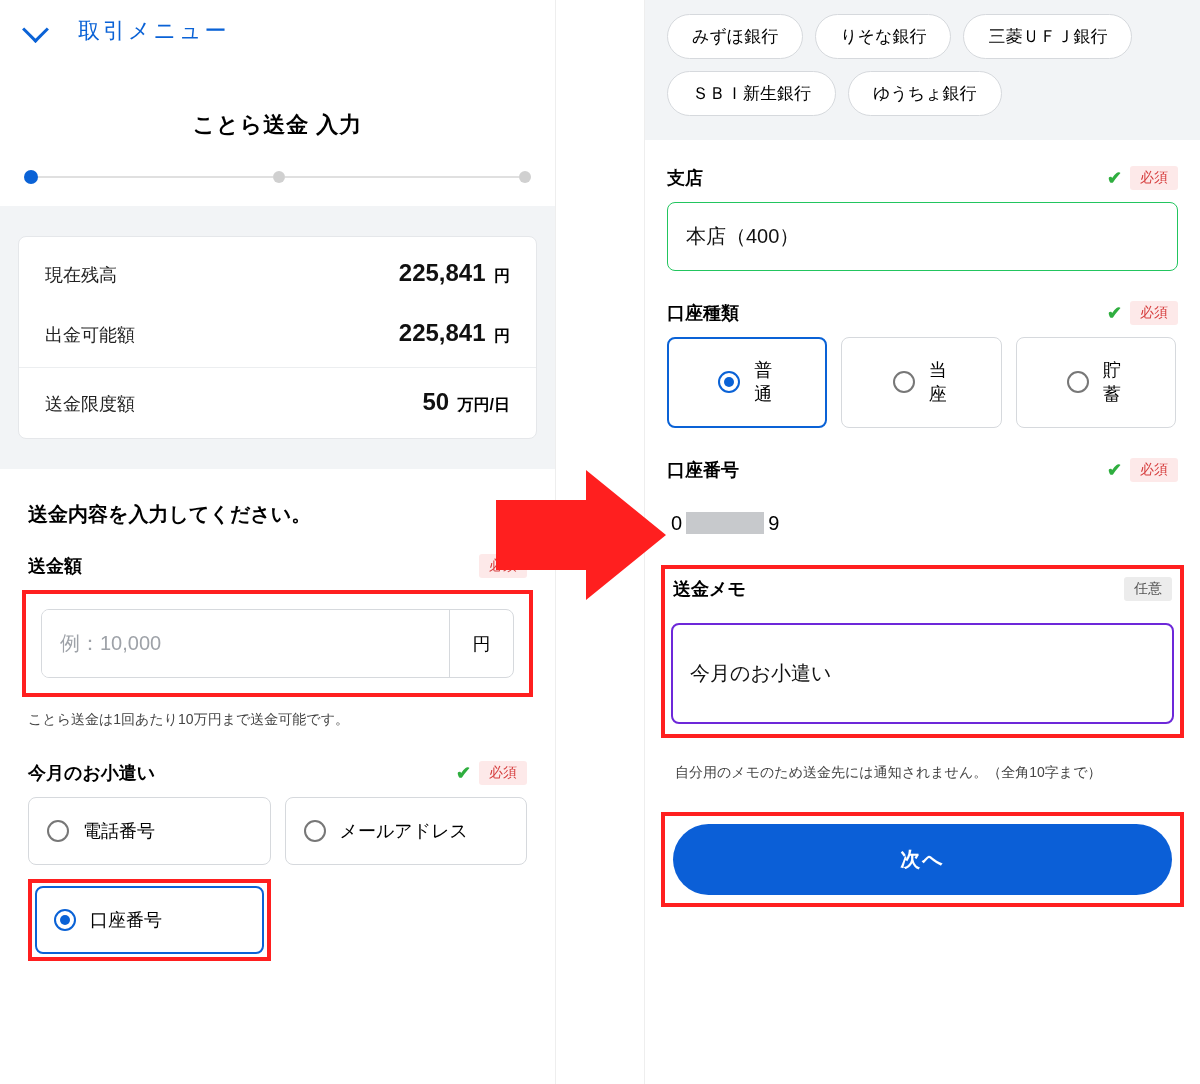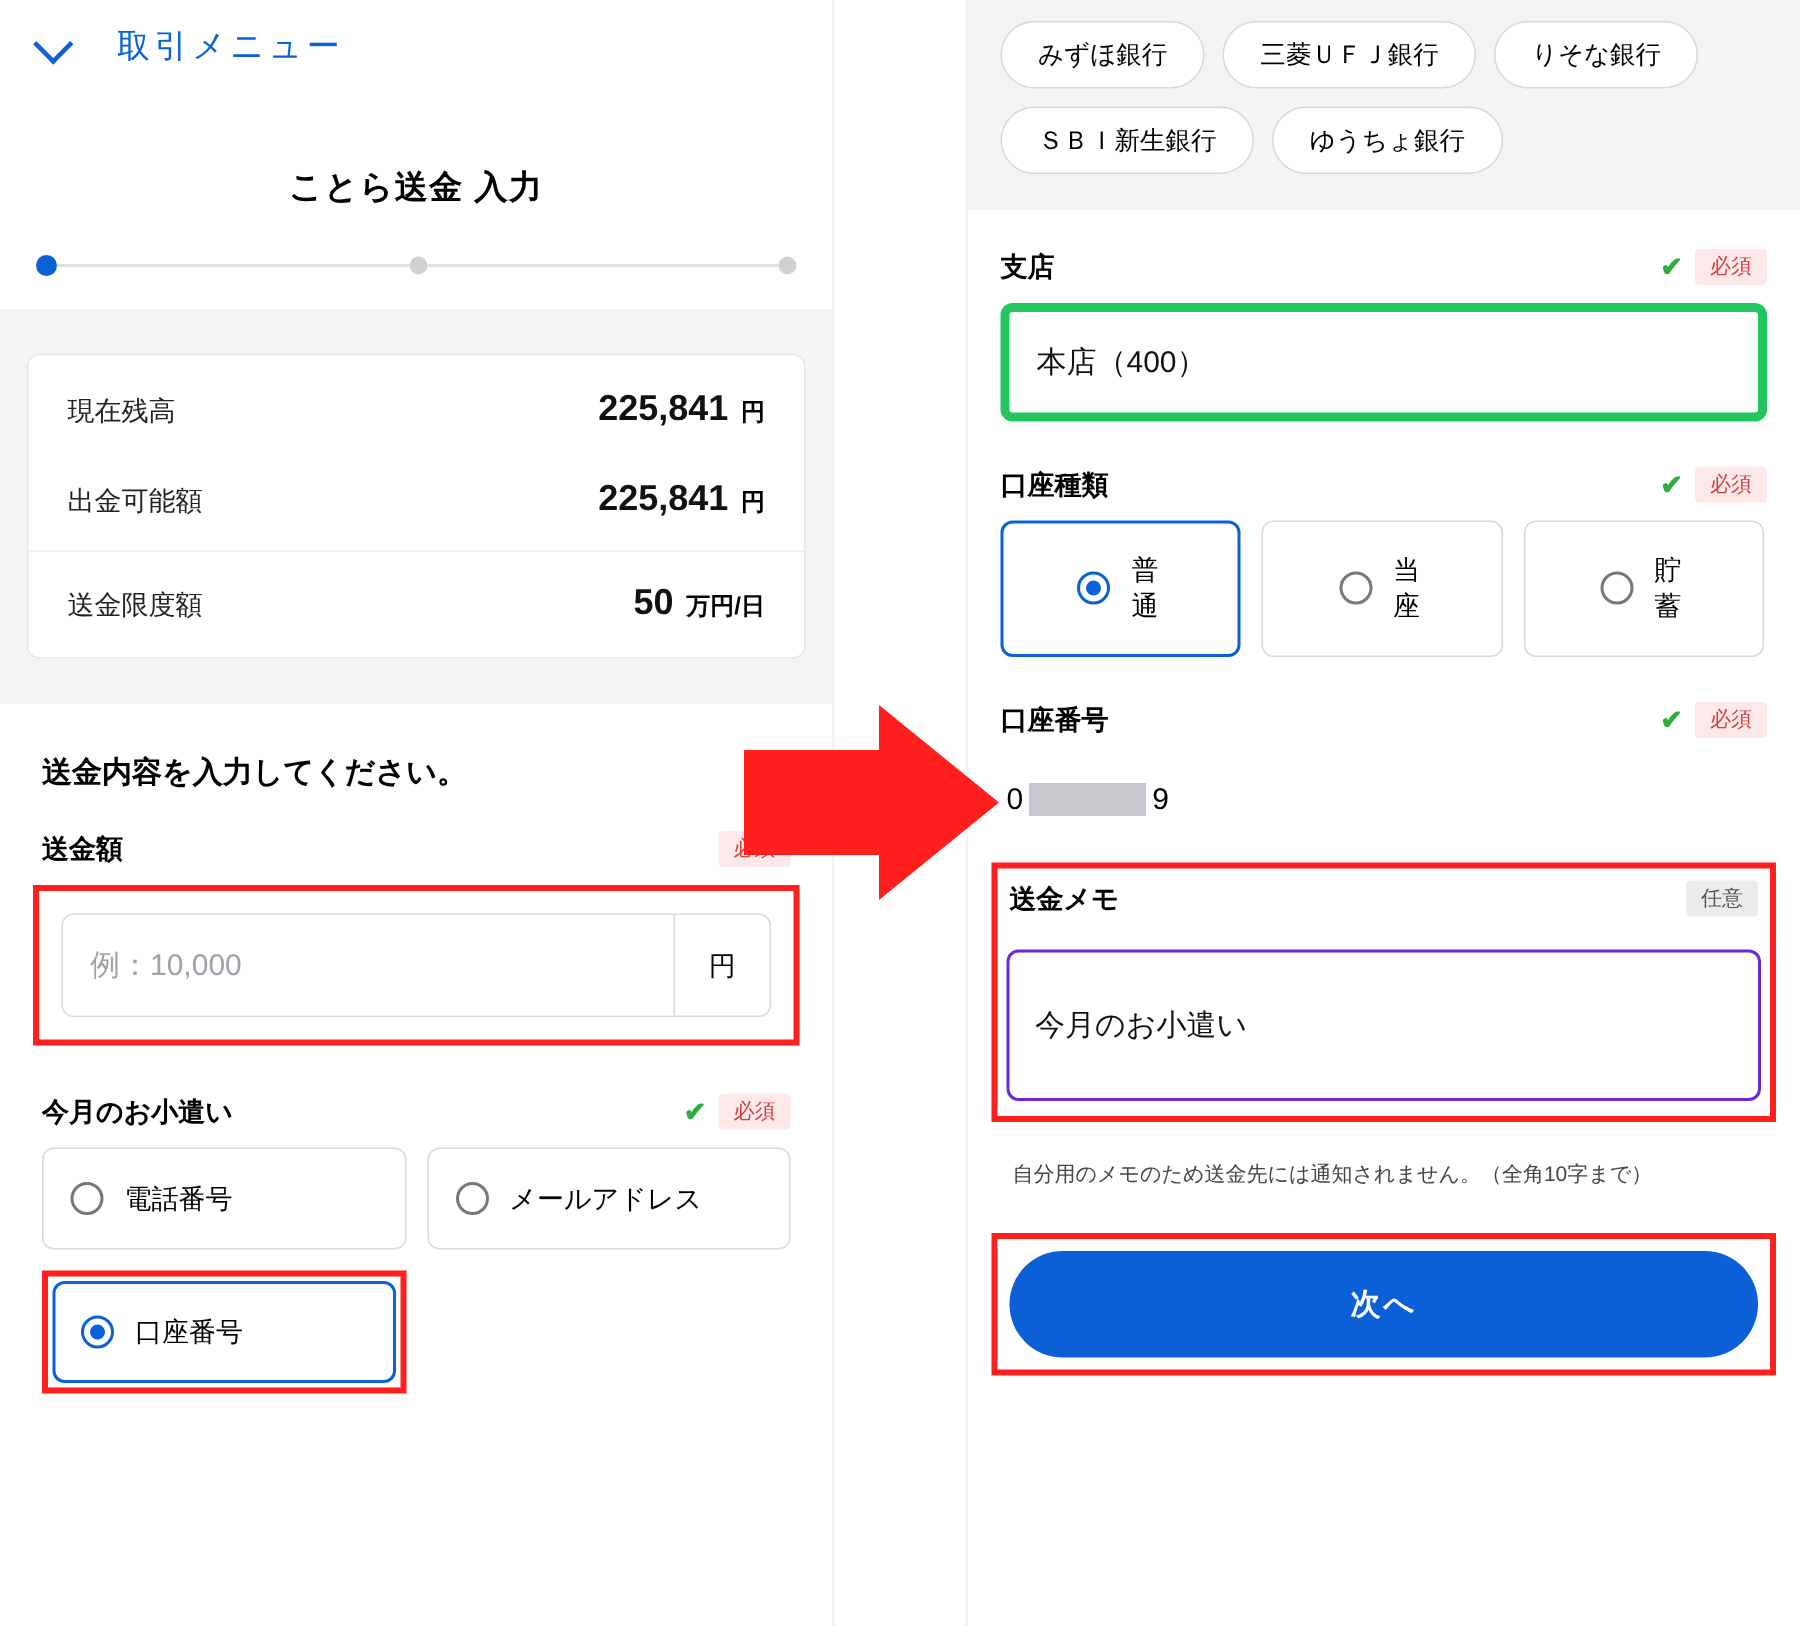--- a/index.html
+++ b/index.html
@@ -221,21 +221,21 @@
   .bank-chip {
     background: #fff;
     border: 1px solid #d6d9dd;
     border-radius: 999px;
     padding: 10px 24px;
     font-size: 17px;
   }
 
   .text-input {
     width: 100%;
-    border: 6px solid #22c55e;
+    border: 1px solid #22c55e;
     border-radius: 8px;
     padding: 20px 18px;
     font-size: 20px;
     color: #111;
     background: #fff;
   }
   .text-input.blue { border: 2px solid #6d28d9; padding: 35px 17px; }
 
   .acct-num-val {
     display: flex;
@@ -335,20 +335,21 @@
     <div class="field-header">
       <span class="field-label">送金額</span>
       <span class="badge-req">必須</span>
     </div>
     <div class="hl hl-pad" style="margin-left:-6px;margin-right:-6px;">
       <div class="amount-input-wrap">
         <div class="amount-input">例：10,000</div>
         <div class="amount-unit">円</div>
       </div>
     </div>
+    <div class="field-note">ことら送金は1回あたり10万円まで送金可能です。</div>
   </div>
 
   <div class="field-block" style="margin-top:20px;">
     <div class="field-header">
       <span class="field-label">今月のお小遣い</span>
       <span class="hdr-right">
         <span class="check-ok">✔</span>
         <span class="badge-req">必須</span>
       </span>
     </div>
@@ -368,22 +369,22 @@
         </div>
       </div>
     </div>
   </div>
 </div>
 
 <div class="pane pane-right">
 
   <div class="bank-chip-area">
     <span class="bank-chip">みずほ銀行</span>
+    <span class="bank-chip">りそな銀行</span>
     <span class="bank-chip">三菱ＵＦＪ銀行</span>
-    <span class="bank-chip">りそな銀行</span>
     <span class="bank-chip">ＳＢＩ新生銀行</span>
     <span class="bank-chip">ゆうちょ銀行</span>
   </div>
 
   <div class="field-block" style="margin-top:14px; padding-left:22px; padding-right:22px;">
     <div class="field-header">
       <span class="field-label">支店</span>
       <span class="hdr-right">
         <span class="check-ok">✔</span>
         <span class="badge-req">必須</span>

